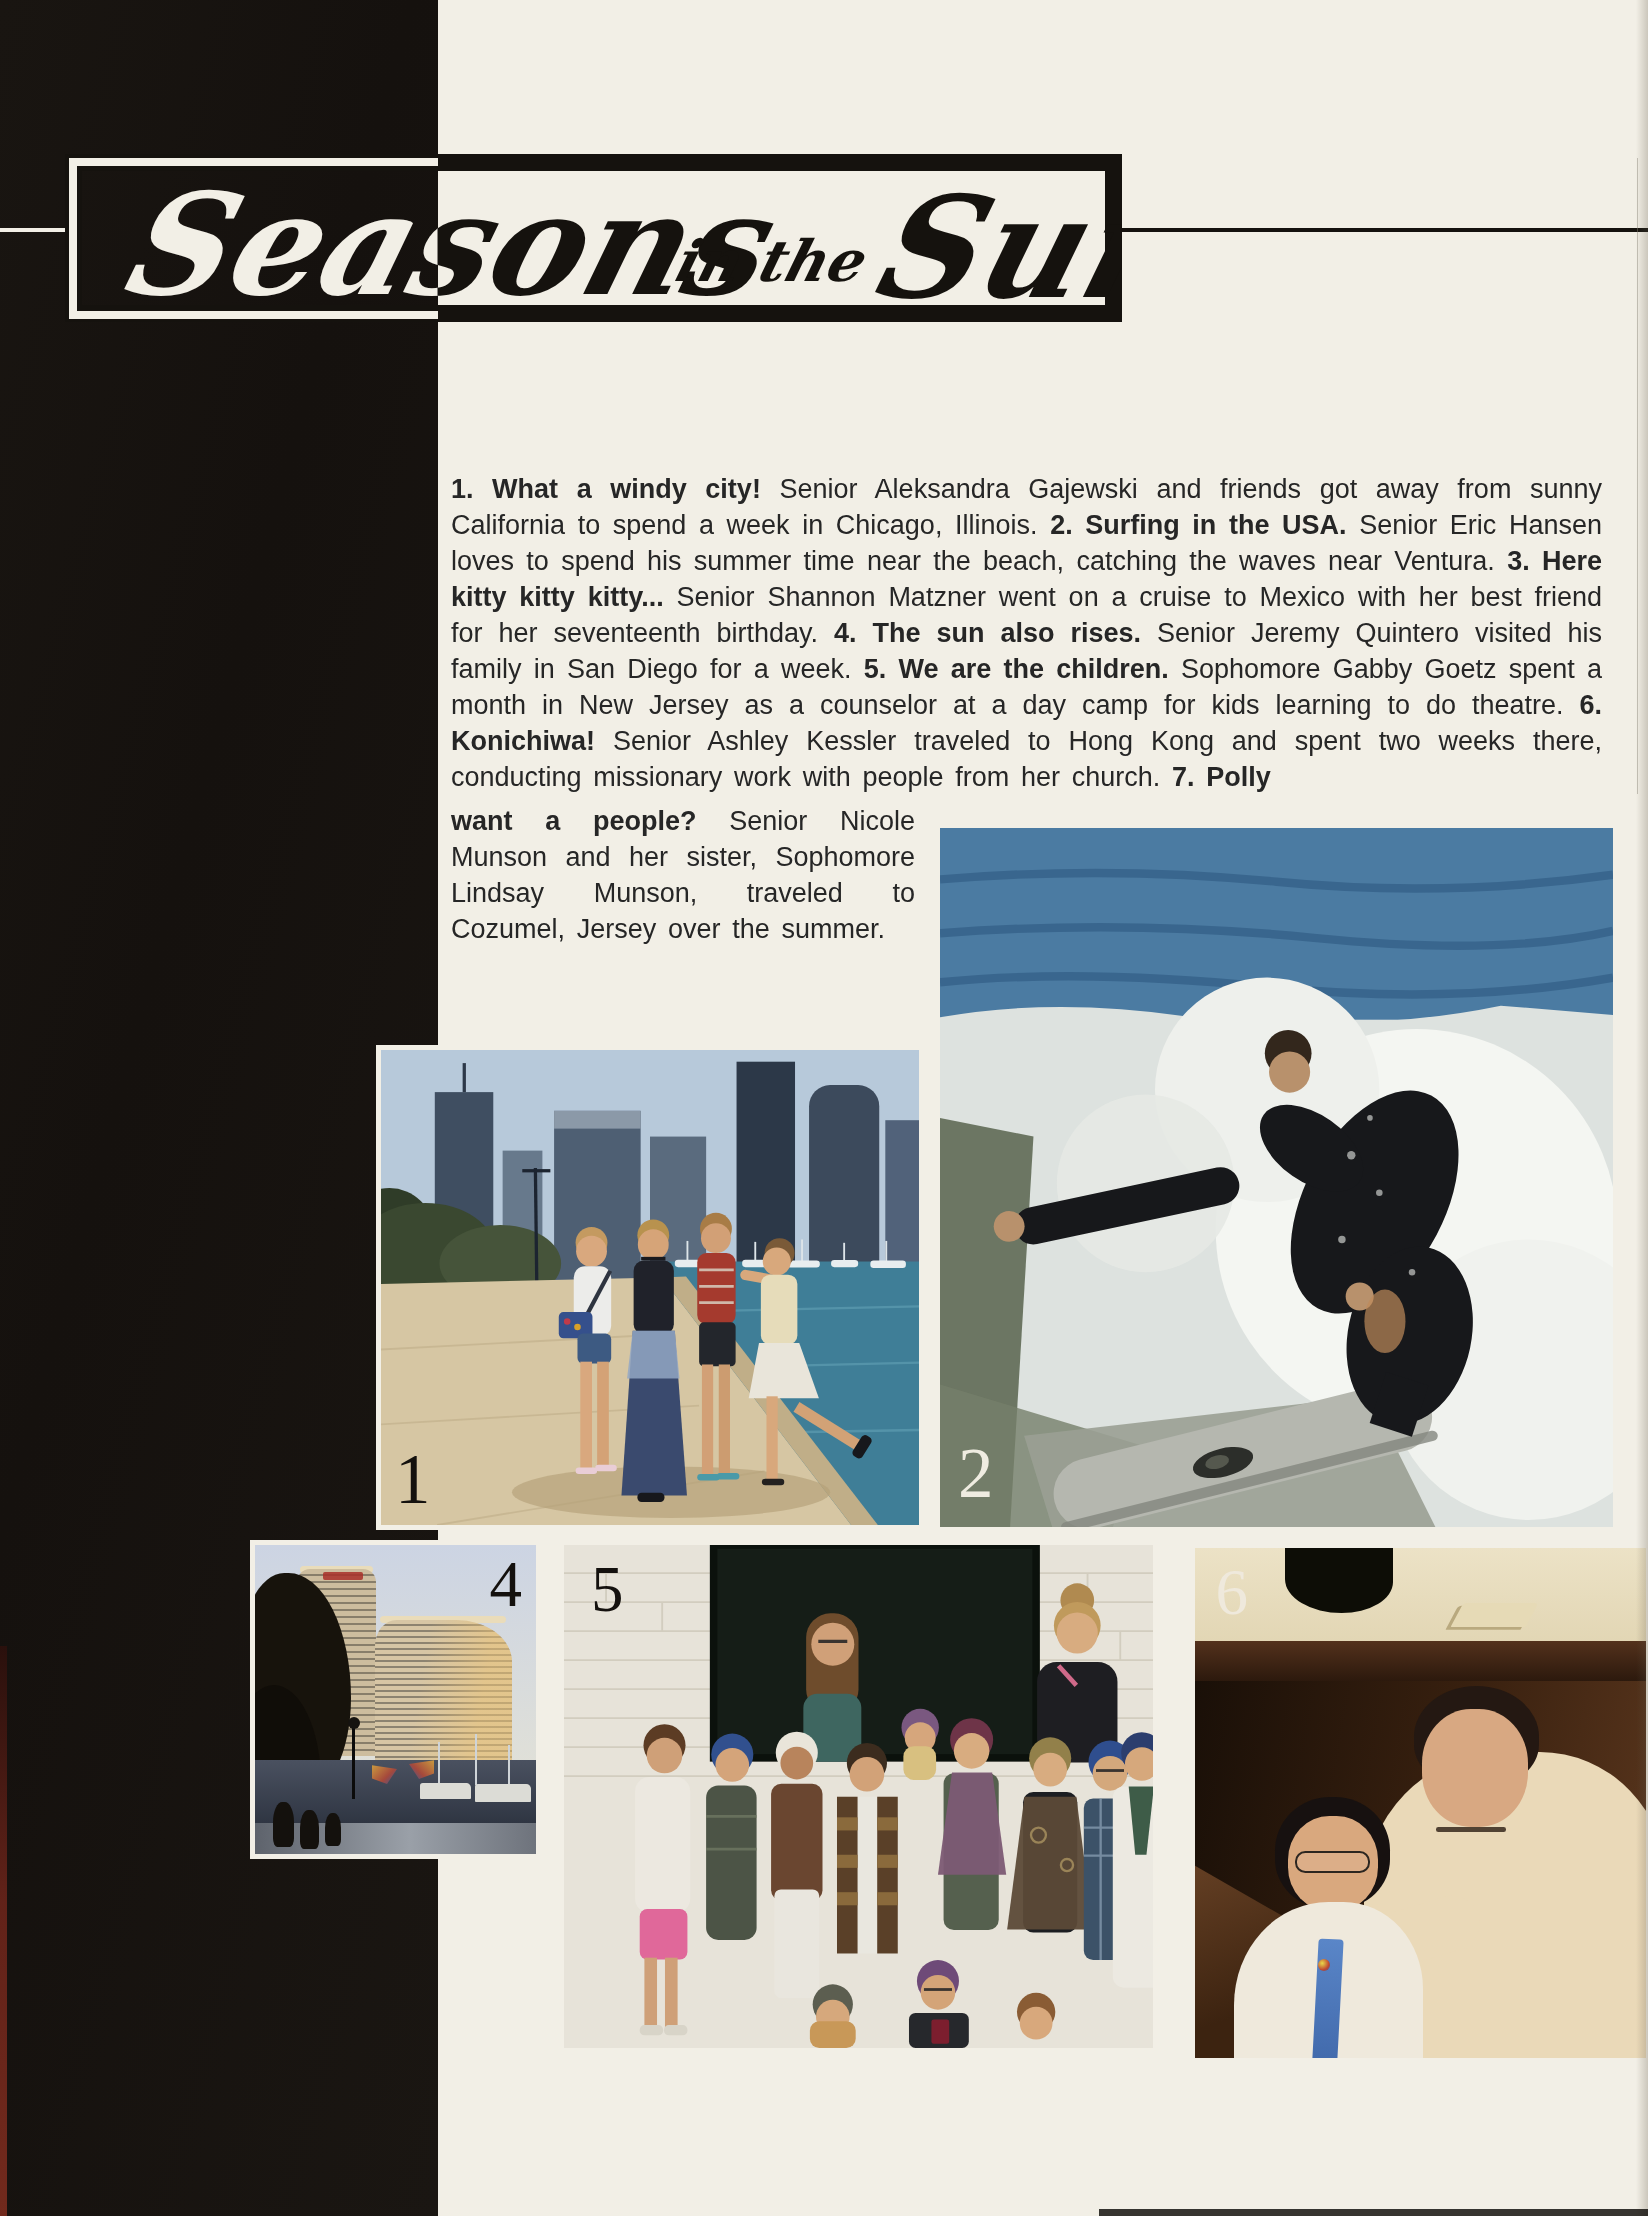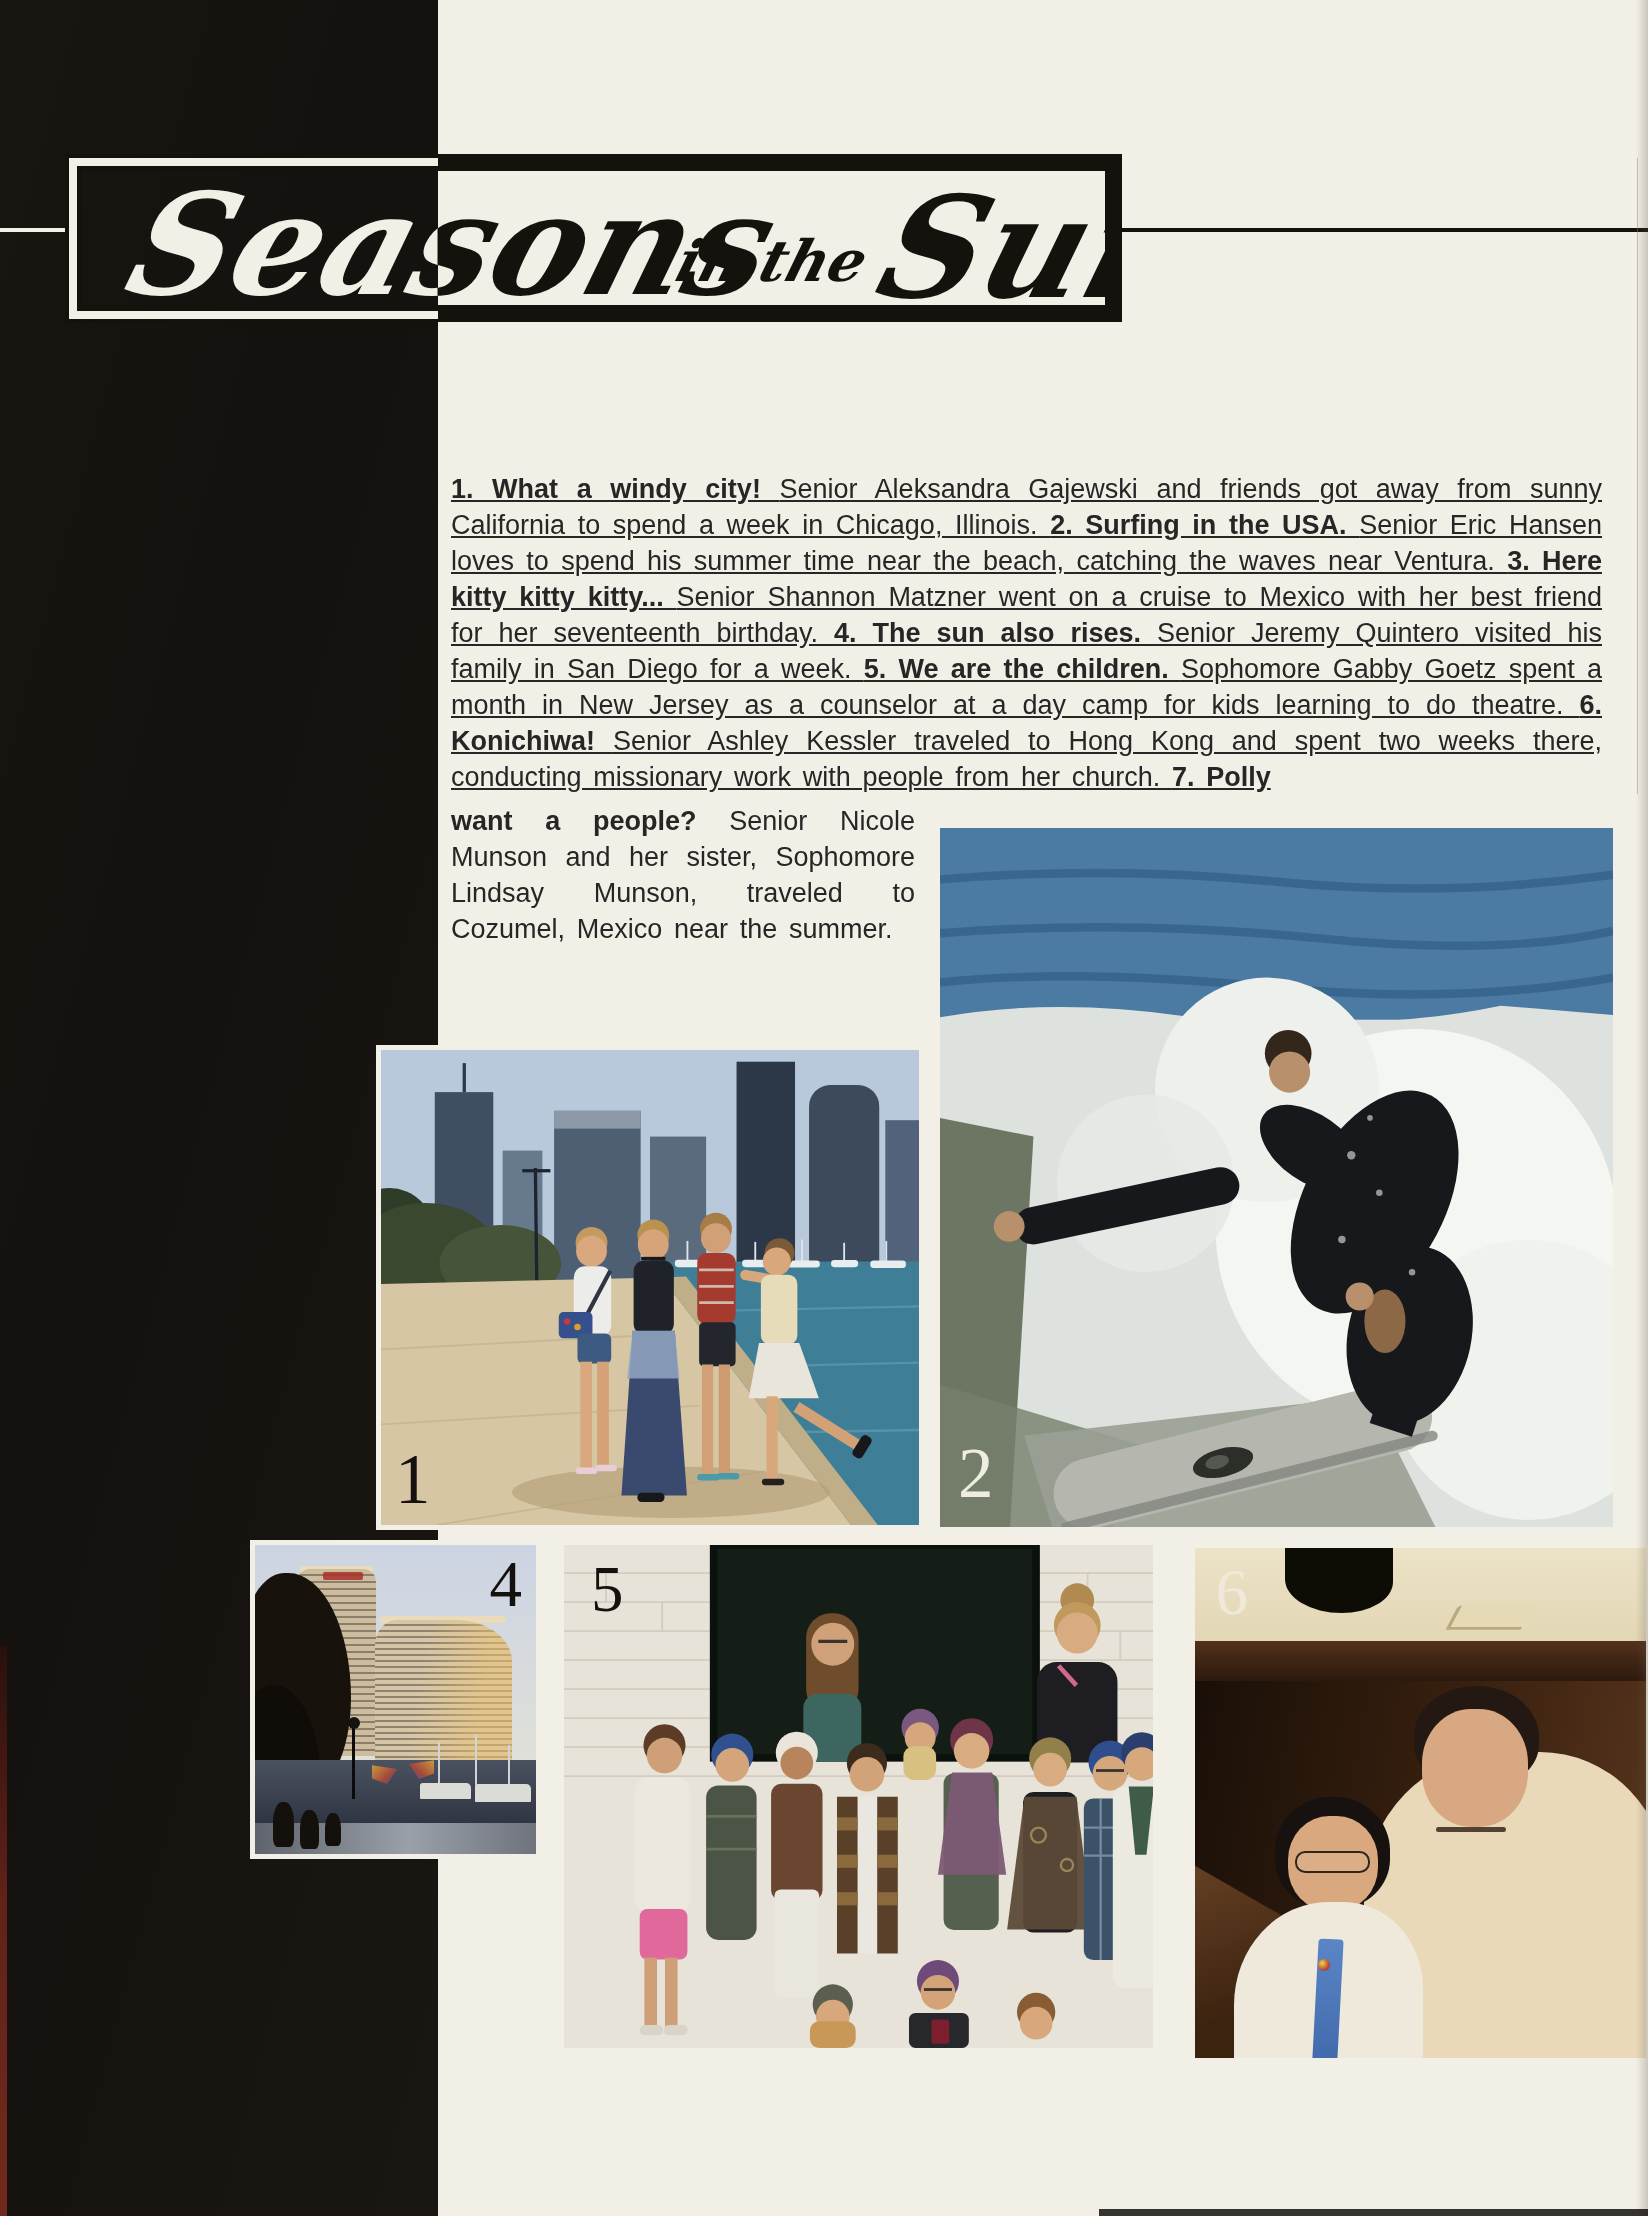--- a/index.html
+++ b/index.html
@@ -24,21 +24,21 @@
   .banner text{font-family:"DejaVu Serif",serif;font-style:italic;font-weight:700;}
   .t-big{font-size:300px;}
   .t-mid{font-size:122px;}
   .rule{position:absolute;height:3.7px;top:228px;}
   .rule-white{left:0;width:65px;background:#f2efe6;}
   .rule-black{left:1122px;width:526px;background:#15120e;}
   
   .caption{color:#262626;font-size:27px;line-height:36px;text-align:justify;
            letter-spacing:0px;word-spacing:4.2px;}
   .caption .b{font-weight:700;}
-  .caption-wide{position:absolute;left:451px;top:471px;width:1151px;text-decoration:underline;}
+  .caption-wide{position:absolute;left:451px;top:471px;width:1151px;}
   .caption-narrow{position:absolute;left:451px;top:803px;width:464px;}
   
   .photo{position:absolute;border:5.6px solid #f2efe6;box-sizing:content-box;overflow:visible;background:#888;}
   .photo .inner{position:absolute;inset:0;overflow:hidden;}
   .photo svg{position:absolute;inset:0;width:100%;height:100%;}
   .pnum{position:absolute;font-family:"Liberation Serif",serif;font-weight:400;z-index:5;}
   #photo1{left:376px;top:1045px;width:538px;height:475px;}
   #photo1 .pnum{left:14px;bottom:4.7px;font-size:71px;color:#14110e;}
   #photo2{left:935px;top:823px;width:673px;height:699px;}
   #photo2 .pnum{left:18px;bottom:13px;font-size:71px;color:#efece1;}
@@ -146,21 +146,21 @@
             <text class="t-mid">in the</text>
           </g>
         <g transform="translate(1725,305) skewX(-16)">
             <text class="t-big">Sun</text>
           </g>
       </g>
     </svg>
   </div>
 
   <div class="caption caption-wide"><span class="b">1. What a windy city! </span><span>Senior Aleksandra Gajewski and friends got away from sunny California to spend a week in Chicago, Illinois. </span><span class="b">2. Surfing in the USA. </span><span>Senior Eric Hansen loves to spend his summer time near the beach, catching the waves near Ventura. </span><span class="b">3. Here kitty kitty kitty... </span><span>Senior Shannon Matzner went on a cruise to Mexico with her best friend for her seventeenth birthday. </span><span class="b">4. The sun also rises. </span><span>Senior Jeremy Quintero visited his family in San Diego for a week. </span><span class="b">5. We are the children. </span><span>Sophomore Gabby Goetz spent a month in New Jersey as a counselor at a day camp for kids learning to do theatre. </span><span class="b">6. Konichiwa! </span><span>Senior Ashley Kessler traveled to Hong Kong and spent two weeks there, conducting missionary work with people from her church. </span><span class="b">7. Polly</span></div>
-  <div class="caption caption-narrow"><span class="b">want a people? </span><span>Senior Nicole Munson and her sister, Sophomore Lindsay Munson, traveled to Cozumel, Mexico near the summer.</span></div>
+  <div class="caption caption-narrow"><span class="b">want a people? </span><span>Senior Nicole Munson and her sister, Sophomore Lindsay Munson, traveled to Cozumel, Jersey over the summer.</span></div>
 
   <div class="photo" id="photo1" aria-label="Four friends posing on the Lake Michigan promenade with the Chicago skyline, marina boats and water behind them">
     <div class="inner">
     <svg viewBox="0 0 1150 1015" preserveAspectRatio="none">
       <rect width="1150" height="500" fill="#b7c9da"></rect>
       <g>
         <rect x="115" y="90" width="125" height="410" fill="#3f4e61"></rect>
         <line x1="178" y1="90" x2="178" y2="28" stroke="#2c3848" stroke-width="7"></line>
         <rect x="260" y="215" width="85" height="285" fill="#67798c"></rect>
         <rect x="370" y="130" width="185" height="370" fill="#4e5f73"></rect>

